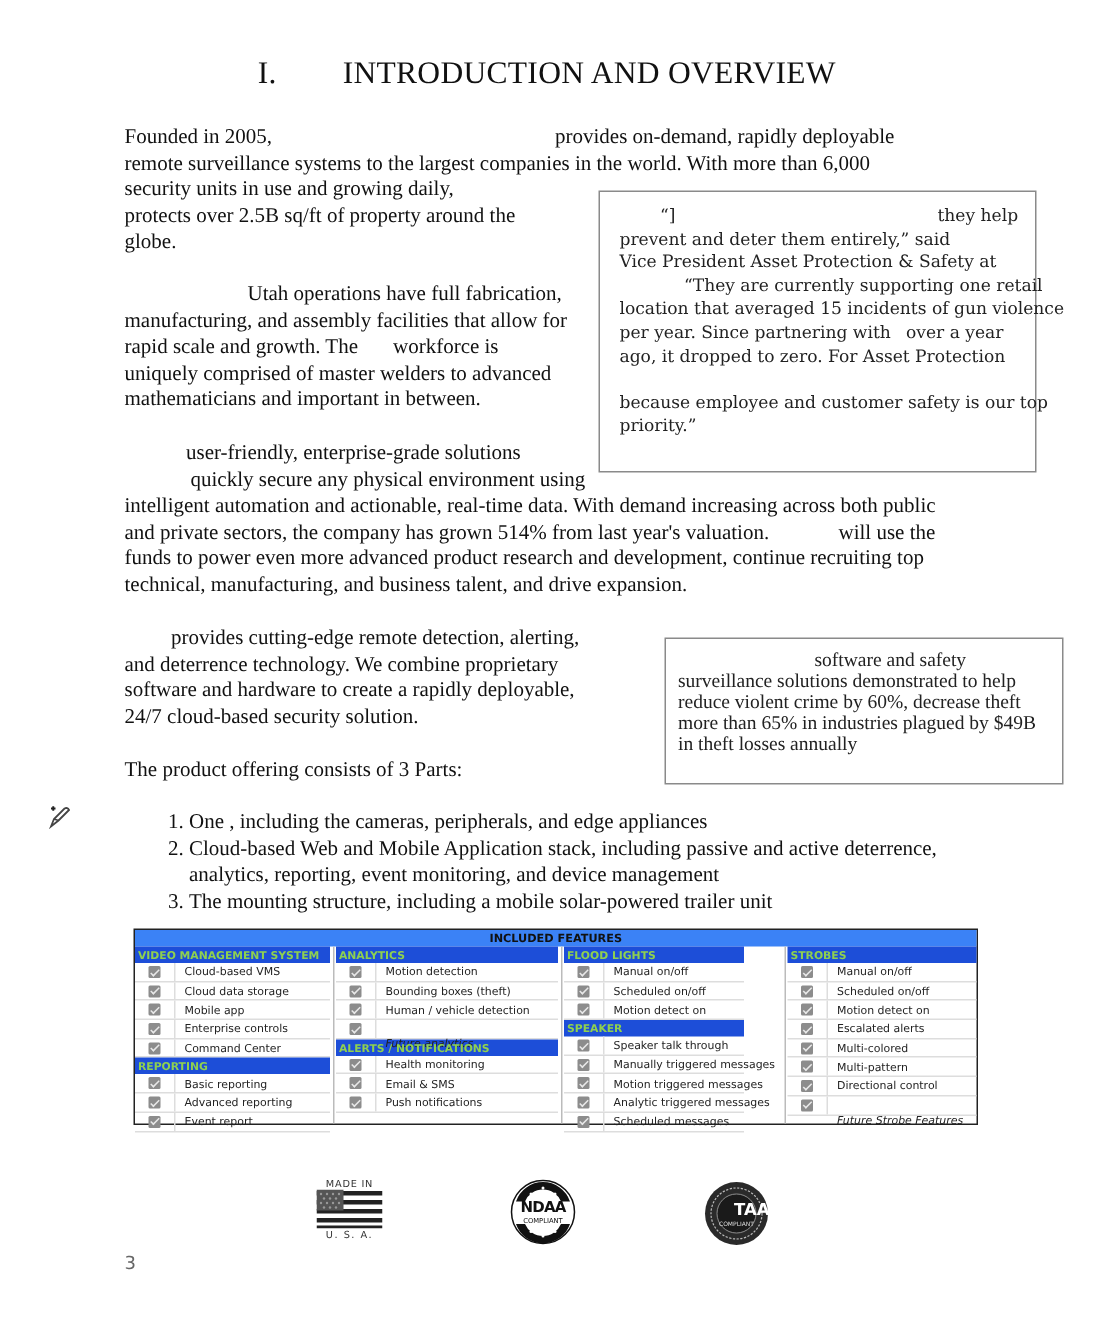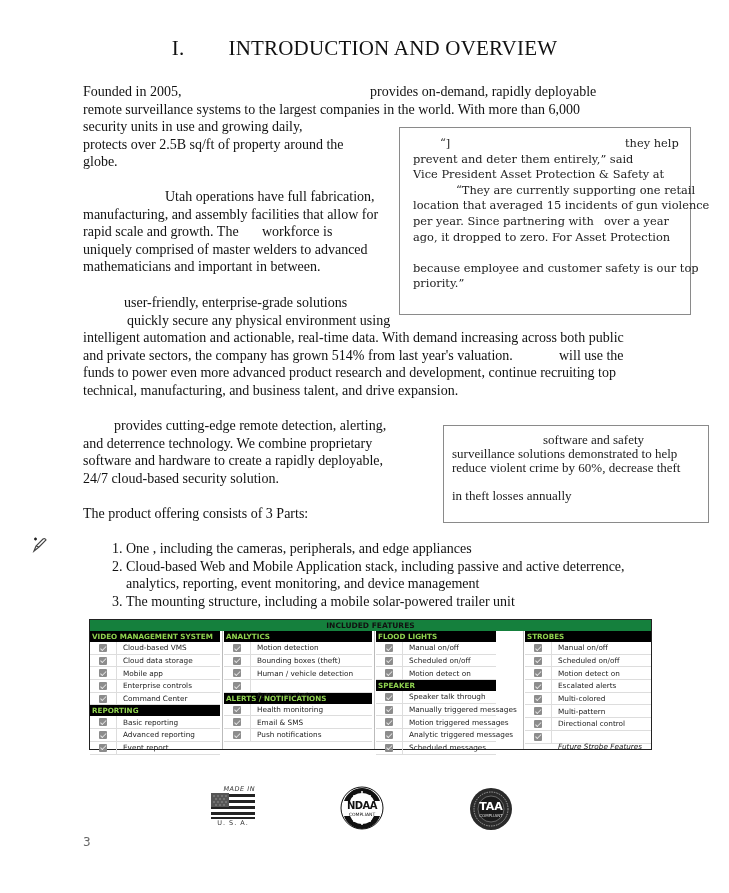--- a/index.html
+++ b/index.html
@@ -15,23 +15,23 @@
   .quote { font-family:"DejaVu Serif","Liberation Serif",serif; font-size:11.4px; line-height:15.6px; color:#222; }
   .quote .ql { position:absolute; white-space:nowrap; }
   .stat { font-family:"Liberation Serif",serif; font-size:13px; line-height:14px; color:#222; }
   .stat .ql { position:absolute; white-space:nowrap; }
   ol.parts { position:absolute; left:104px; top:540px; margin:0; padding:0 0 0 22px; font-size:14px; line-height:17.5px; width:540px; }
   ol.parts li { padding-left:0; }
   .edit-icon { left:31px; top:536px; width:18px; height:18px; }
 
   
   .ft { position:absolute; left:89px; top:619px; width:561px; height:129px; border:1px solid #222; background:#fff; font-family:"DejaVu Sans","Liberation Sans",sans-serif; }
-  .ft-head { position:absolute; left:0; top:0; width:561px; height:11px; background:#15803d; font-size:7.5px; font-weight:bold; text-align:center; line-height:11px; color:#111; }
+  .ft-head { position:absolute; left:0; top:0; width:561px; height:11px; background:#3b82f6; font-size:7.5px; font-weight:bold; text-align:center; line-height:11px; color:#111; }
   .col { position:absolute; top:11px; }
-  .sec { height:11px; background:#000000; color:#8fd14f; font-size:7.2px; font-weight:bold; line-height:11px; padding-left:2px; white-space:nowrap; }
+  .sec { height:11px; background:#1d4ed8; color:#8fd14f; font-size:7.2px; font-weight:bold; line-height:11px; padding-left:2px; white-space:nowrap; }
   .row { height:11.7px; display:flex; align-items:center; border-bottom:1px solid #ddd; font-size:7.3px; color:#222; white-space:nowrap; }
   .row .cb { width:8px; height:8px; background:#8c8c8c; border-radius:1px; margin-left:9px; margin-right:0; position:relative; flex:none; }
   .row .cb::after { content:""; position:absolute; left:2.5px; top:0.8px; width:2px; height:4.5px; border:solid #e8e8e8; border-width:0 1.2px 1.2px 0; transform:rotate(45deg); }
   .row .sep { width:1px; height:11.7px; background:#ddd; margin-left:9px; margin-right:6px; flex:none; }
   .row .lbl.it { font-style:italic;margin-top:20px; }
   .vdiv { position:absolute; top:11px; width:1px; height:118px; background:#bbb; }
 
   .logos .logo { position:absolute; }
   .pagenum { left:83px; top:835px; font-family:"DejaVu Sans",sans-serif; font-size:12px; color:#666; }
 </style>
@@ -80,20 +80,21 @@
     <div class="ql" style="left: 204px; top: 86px;">over a year</div>
     <div class="ql" style="left: 13px; top: 101.6px;">ago, it dropped to zero. For Asset Protection</div>
     <div class="ql" style="left: 13px; top: 132.8px;">because employee and customer safety is our top</div>
     <div class="ql" style="left: 13px; top: 148.4px;">priority.”</div>
   </div>
 
 <div class="box stat" id="statbox" style="left:411px; top:425px; width:264px; height:96px;margin-left:32px;">
     <div class="ql" style="left: 99px; top: 7px;">software and safety</div>
     <div class="ql" style="left: 8px; top: 21px;">surveillance solutions demonstrated to help</div>
     <div class="ql" style="left: 8px; top: 35px;">reduce violent crime by 60%, decrease theft</div>
+    <div class="ql" style="left: 8px; top: 49px;">more than 65% in industries plagued by $49B</div>
     <div class="ql" style="left: 8px; top: 63px;">in theft losses annually</div>
   </div>
 
 <div class="abs edit-icon">
   <svg width="18" height="18" viewBox="0 0 18 18">
     <path d="M3 15 L5 10 L12 3 Q14 2 15 4 L8 11 L3 15 Z" fill="none" stroke="#444" stroke-width="1.2"></path>
     <path d="M5 10 L8 11" stroke="#444" stroke-width="1"></path>
     <path d="M3 3 L6 3 M4.5 1.5 L4.5 4.5" stroke="#222" stroke-width="1.3"></path>
   </svg>
 </div>
@@ -276,21 +277,21 @@
         <span class="cb"></span>
         <span class="sep"></span>
         <span class="lbl it">Future Strobe Features</span>
       </div>
     </div>
     <div class="vdiv" style="left: 433px;"></div>
   </div>
 
 <div class="logos">
   <div class="logo" style="left:211px; top:786px; width:44px; height:42px;">
-    <div style="font-family:'DejaVu Sans',sans-serif; font-size:6.5px; color:#333; letter-spacing:0.5px; text-align:right; line-height:7px;font-style:italic;">MADE IN</div>
+    <div style="font-family:'DejaVu Sans',sans-serif; font-size:6.5px; color:#333; letter-spacing:0.5px; text-align:center; line-height:7px;">MADE IN</div>
     <svg width="44" height="26" viewBox="0 0 44 26" style="display:block;">
       <rect x="0" y="0" width="44" height="26" fill="#fff"></rect>
       <rect x="0" y="1" width="44" height="3" fill="#222"></rect>
       <rect x="0" y="7" width="44" height="3" fill="#222"></rect>
       <rect x="0" y="13" width="44" height="3" fill="#222"></rect>
       <rect x="0" y="19" width="44" height="3" fill="#222"></rect>
       <rect x="0" y="24" width="44" height="2" fill="#222"></rect>
       <rect x="0" y="0" width="18" height="14" fill="#555"></rect>
       <g fill="#999">
         <circle cx="3" cy="3" r="0.8"></circle>
@@ -329,18 +330,18 @@
     <div style="position:absolute; left:0; top:14px; width:44px; text-align:center; font-family:'DejaVu Sans',sans-serif; font-weight:bold; font-size:10px; letter-spacing:-0.5px; color:#111;">NDAA</div>
     <div style="position:absolute; left:0; top:26px; width:44px; text-align:center; font-family:'DejaVu Sans',sans-serif; font-size:4.5px; color:#111;">COMPLIANT</div>
   </div>
 
   <div class="logo" style="left:469px; top:787px; width:44px; height:44px;">
     <svg width="44" height="44" viewBox="0 0 44 44">
       <circle cx="22" cy="22" r="21" fill="#2a2a2a"></circle>
       <circle cx="22" cy="22" r="17" fill="none" stroke="#bbb" stroke-width="0.8" stroke-dasharray="1.5 1"></circle>
       <circle cx="22" cy="22" r="13" fill="#1a1a1a" stroke="#999" stroke-width="0.6"></circle>
     </svg>
-    <div style="position:absolute; left:0; top:13px; width:44px; text-align:center; font-family:'DejaVu Sans',sans-serif; font-weight:bold; font-size:11px; color:#fff;">TAA</div>
+    <div style="position:absolute; left:0; top:13px; width:44px; text-align:right; font-family:'DejaVu Sans',sans-serif; font-weight:bold; font-size:11px; color:#fff;">TAA</div>
     <div style="position:absolute; left:0; top:26px; width:44px; text-align:center; font-family:'DejaVu Sans',sans-serif; font-size:4px; color:#ddd;">COMPLIANT</div>
   </div>
 </div>
 
 <div class="abs pagenum">3</div>
 
 </body></html>

